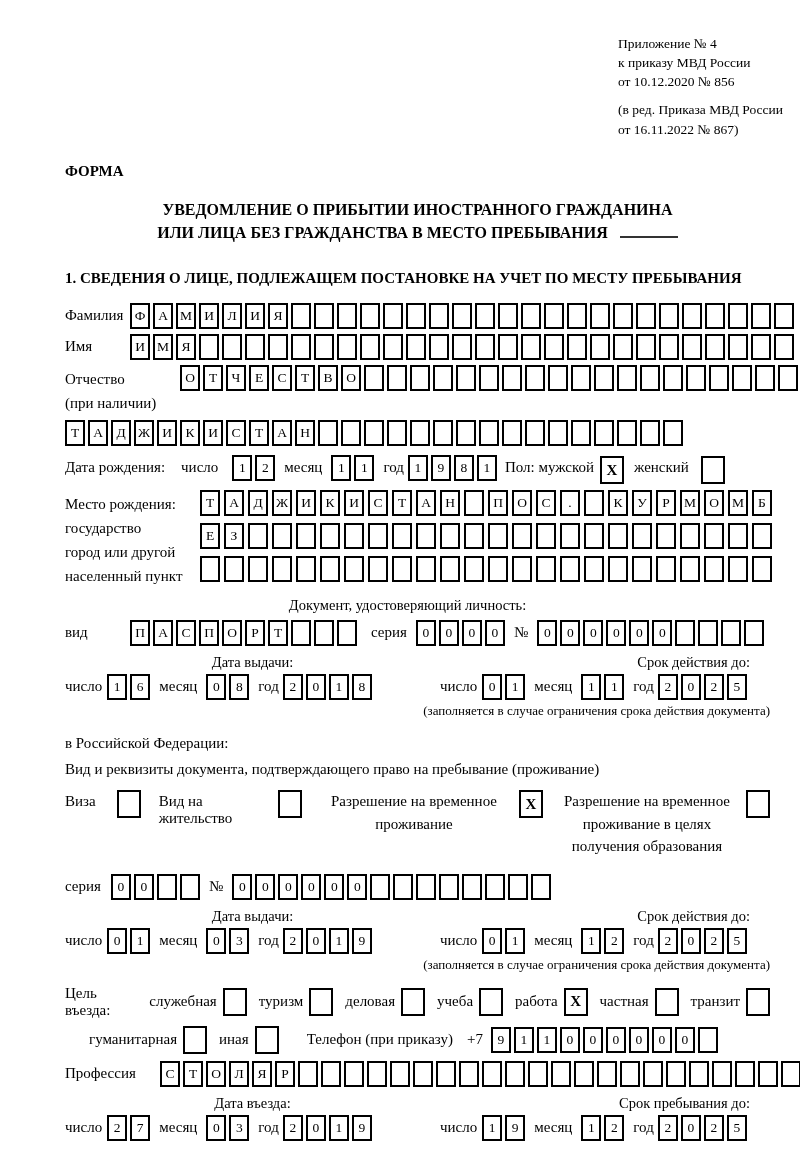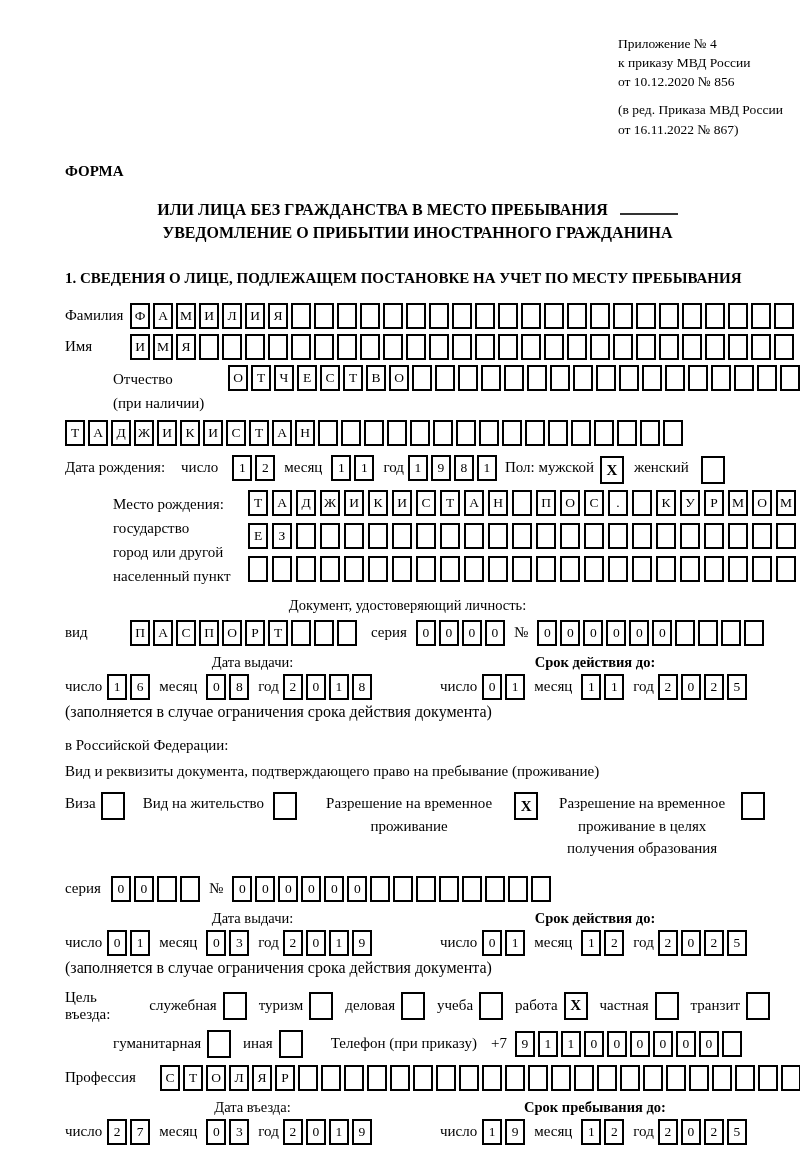--- a/index.html
+++ b/index.html
@@ -17,21 +17,21 @@
 
   .title { text-align:center; font-weight:bold; font-size:16px;
            margin-top:18px; line-height:1.45; }
   .title-underline { display:inline-block; width:58px;
            border-bottom:2.5px solid #333; margin-left:12px; }
 
   .sec-heading { font-weight:bold; font-size:15px; margin-top:26px; margin-bottom:16px; }
 
   .row { display:flex; align-items:flex-start; margin-bottom:5px; }
   .lbl { flex:none; padding-top:4px; }
-  .lbl-col { flex:none; line-height:1.6; padding-top:2px;margin-left:48px; }
+  .lbl-col { flex:none; line-height:1.6; padding-top:2px; }
   .inline-lbl { flex:none; padding-top:4px; margin:0 9px; }
 
   .cells { display:flex; gap:3px; flex:none; }
   .cells.g4 { gap:4px; }
   .cell { flex:none; width:16px; height:22px; border:2px solid #000;
           display:flex; align-items:center; justify-content:center;
           font-size:13.5px; }
   .checkbox { flex:none; width:20px; height:24px; border:2px solid #000;
           display:inline-flex; align-items:center; justify-content:center;
           font-size:15px; font-weight:bold; }
@@ -41,64 +41,64 @@
   .w65  { width:65px; }
   .w95  { width:95px; }
   .w115 { width:115px; }
   .w135 { width:135px; }
 
   .doc-heading { text-align:center; font-weight:normal; font-size:14.5px;
                  margin:8px 0 6px -20px; }
 
   .dh { display:flex; margin-top:8px; font-size:14.5px; }
   .dh-left { width:375px; text-align:center; }
-  .dh-right { width:310px; text-align:center;font-weight:bold; }
+  .dh-right { width:310px; text-align:right; }
   .dv { display:flex; margin-top:3px; }
   .dv-left { display:flex; width:375px; }
   .dv-right { display:flex; }
   .dv .lbl { padding-top:4px; margin-right:5px; }
-  .note { font-size:16px; margin:3px 0 12px 0; }
+  .note { text-align:right; font-size:13px; margin:3px 0 12px 0; }
 
   .intro { margin-top:10px; line-height:1.7; font-size:15px; }
 
   .opts { display:flex; align-items:flex-start; margin:8px 0 16px 0; }
   .opt { display:flex; align-items:flex-start; gap:9px; }
   .opt-lbl { padding-top:3px; }
   .opt-lbl.center { text-align:center; line-height:1.5; padding-top:0; }
   .opt-c3 { width:192px; }
   .opt-c4 { width:180px; }
 
   .purpose { display:flex; align-items:center; margin-bottom:7px; }
   .purpose .p-lbl { margin-right:6px; }
   .purpose .checkbox { margin-right:12px; }
-  .purpose2 { margin-left:48px; }
+  .purpose2 { margin-left:24px; }
   .phone-lbl { margin:0 14px 0 16px; }
   .phone-prefix { margin-right:8px; font-size:15px; }
 </style>
 </head>
 <body>
 
 <div class="page">
 
   <div class="top-right">
     <div>Приложение № 4</div>
     <div>к приказу МВД России</div>
     <div>от 10.12.2020 № 856</div>
     <div class="rev">
       <div>(в ред. Приказа МВД России</div>
       <div>от 16.11.2022 № 867)</div>
     </div>
   </div>
   <div class="forma">ФОРМА</div>
 
   <div class="title">
+    <div>УВЕДОМЛЕНИЕ О ПРИБЫТИИ ИНОСТРАННОГО ГРАЖДАНИНА</div>
     <div>
       <span>ИЛИ ЛИЦА БЕЗ ГРАЖДАНСТВА В МЕСТО ПРЕБЫВАНИЯ</span><span class="title-underline"></span>
     </div>
-    <div>УВЕДОМЛЕНИЕ О ПРИБЫТИИ ИНОСТРАННОГО ГРАЖДАНИНА</div>
   </div>
 
   <div class="sec-heading">1. СВЕДЕНИЯ О ЛИЦЕ, ПОДЛЕЖАЩЕМ ПОСТАНОВКЕ НА УЧЕТ ПО МЕСТУ ПРЕБЫВАНИЯ</div>
 
   <div class="row">
     <div class="lbl w65">Фамилия</div>
     <div class="cells">
         <span class="cell">Ф</span>
         <span class="cell">А</span>
         <span class="cell">М</span>
@@ -431,21 +431,21 @@
     </div>
   </div>
   <div class="note">(заполняется в случае ограничения срока действия документа)</div>
 
   <div class="intro">
     <div>в Российской Федерации:</div>
     <div>Вид и реквизиты документа, подтверждающего право на пребывание (проживание)</div>
   </div>
 
   <div class="opts">
-    <div class="opt" style="gap:5px;">
+    <div class="opt" style="gap:21px;">
       <span class="opt-lbl">Виза</span>
       <span class="checkbox"></span>
     </div>
     <div class="opt" style="margin-left:18px;">
       <span class="opt-lbl">Вид на жительство</span>
       <span class="checkbox"></span>
     </div>
     <div class="opt" style="margin-left:16px;justify-content:center;">
       <span class="opt-lbl center opt-c3">Разрешение на временное проживание</span>
       <span class="checkbox">X</span>

